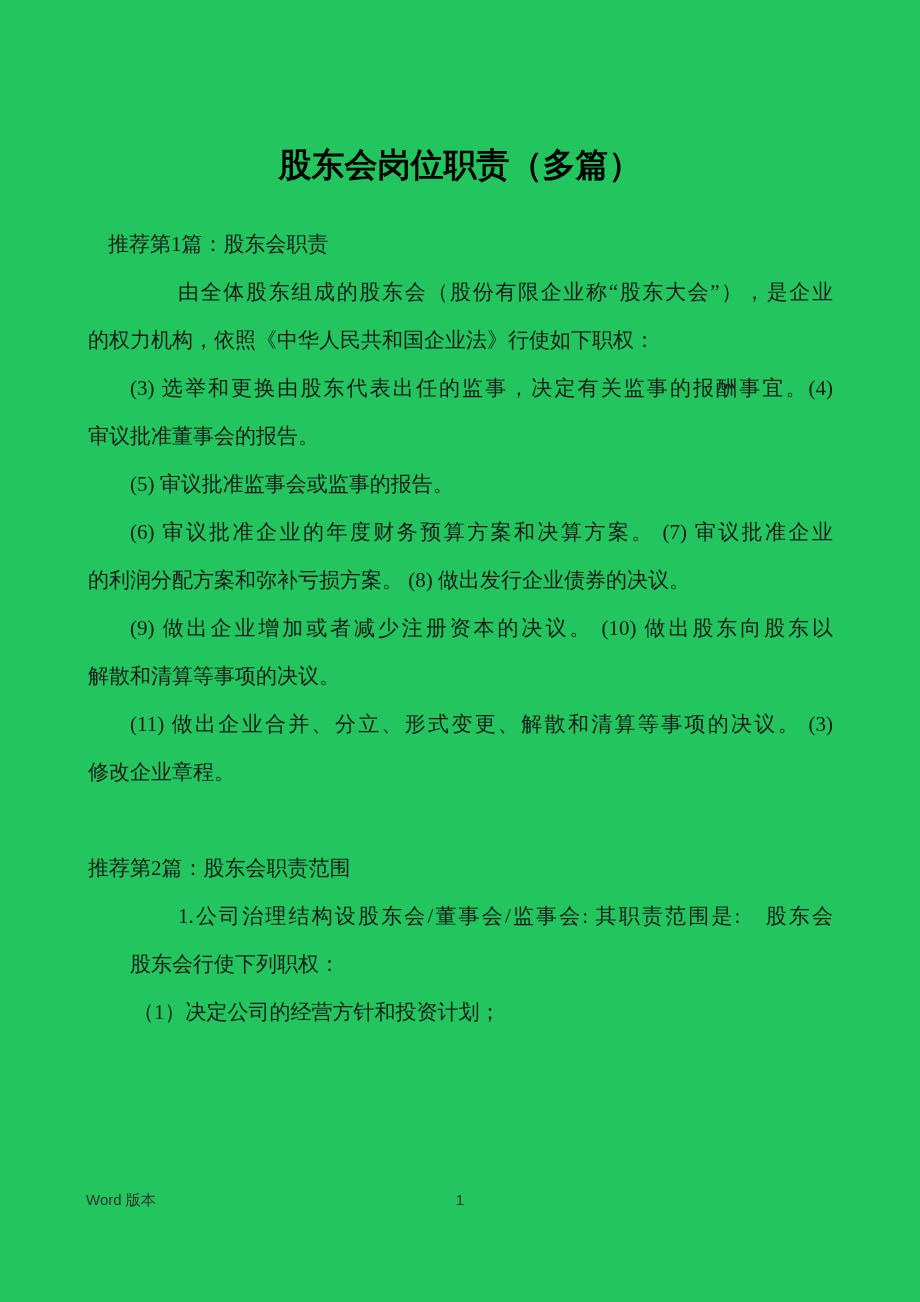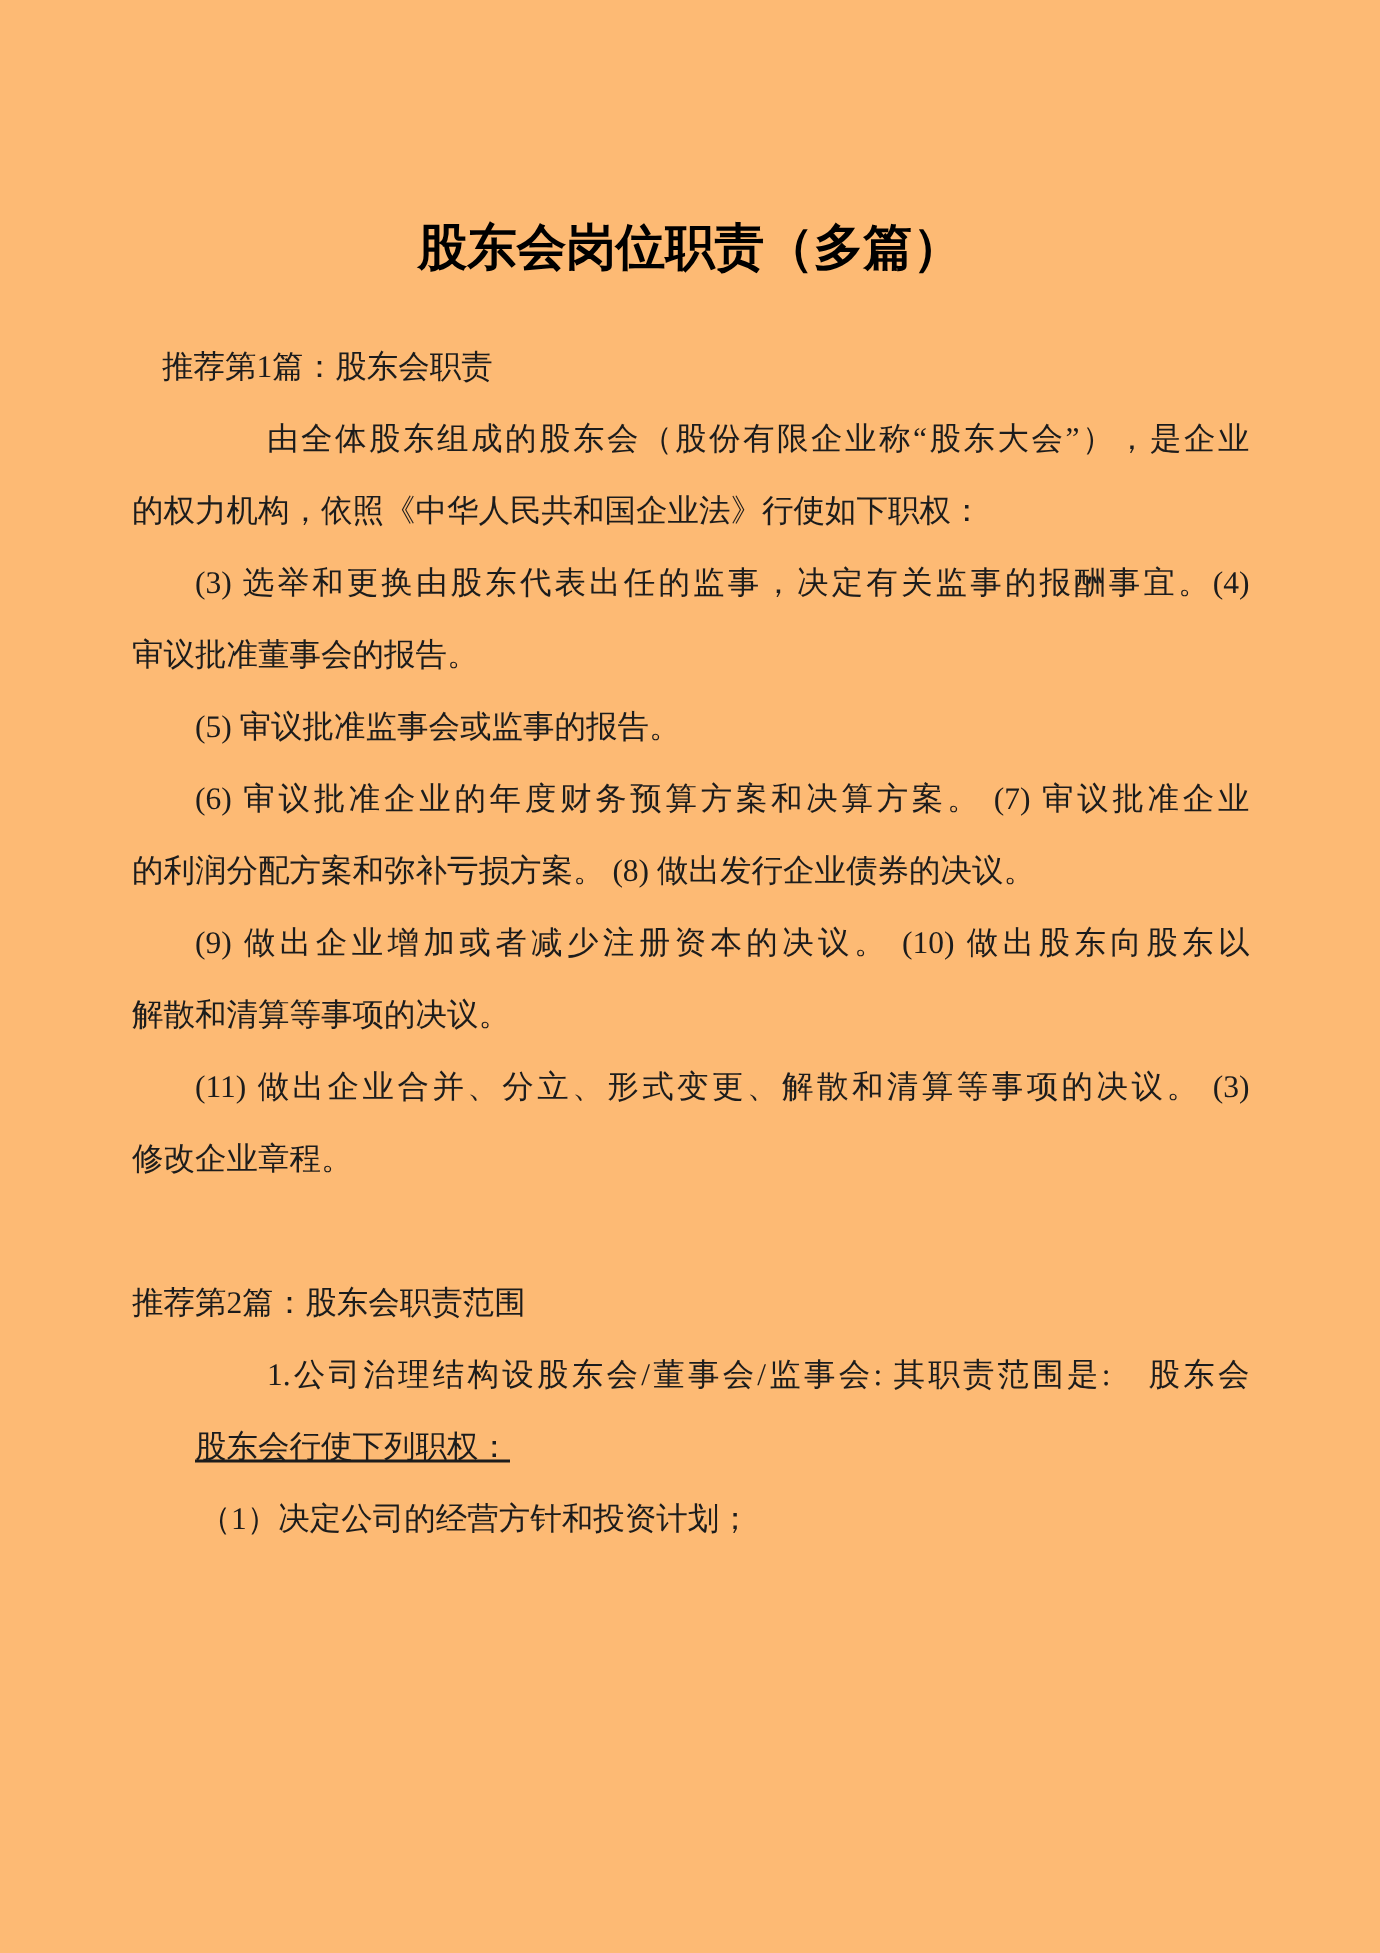--- a/index.html
+++ b/index.html
@@ -6,21 +6,21 @@
   body {
     width: 920px; height: 1302px;
     background: #ffffff;
     color: #1a1a1a;
     font-family: "Liberation Serif", "DejaVu Serif", serif;
     overflow: hidden;
   }
   .page {
     position: relative;
     width: 920px; height: 1302px;
-    background: #fdba74;
+    background: #22c55e;
     overflow: hidden;
   }
   .doc-title {
     position: absolute;
     top: 143px; left: 0;
     width: 920px;
     text-align: center;
     font-size: 33px;
     line-height: 44px;
     font-weight: bold;
@@ -82,18 +82,22 @@
       <div class="line" style="padding-left: 42px;">(5) 审议批准监事会或监事的报告。</div>
       <div class="line j" style="padding-left: 42px;">(6) 审议批准企业的年度财务预算方案和决算方案。 (7) 审议批准企业</div>
       <div class="line">的利润分配方案和弥补亏损方案。 (8) 做出发行企业债券的决议。</div>
       <div class="line j" style="padding-left: 42px;">(9) 做出企业增加或者减少注册资本的决议。 (10) 做出股东向股东以</div>
       <div class="line">解散和清算等事项的决议。</div>
       <div class="line j" style="padding-left: 42px;">(11) 做出企业合并、分立、形式变更、解散和清算等事项的决议。 (3)</div>
       <div class="line">修改企业章程。</div>
       <div class="line"></div>
       <div class="line">推荐第2篇：股东会职责范围</div>
       <div class="line j" style="padding-left: 90px;">1.公司治理结构设股东会/董事会/监事会: 其职责范围是:　股东会</div>
-      <div class="line" style="padding-left: 42px; text-decoration: underline;">股东会行使下列职权：</div>
+      <div class="line" style="padding-left: 42px;">股东会行使下列职权：</div>
       <div class="line" style="padding-left: 45px;">（1）决定公司的经营方针和投资计划；</div>
     </div>
 
+  <div class="footer">
+    <span class="footer-left">Word 版本</span>
+    <span class="footer-page">1</span>
+  </div>
 
 </div>
 
 </body></html>

